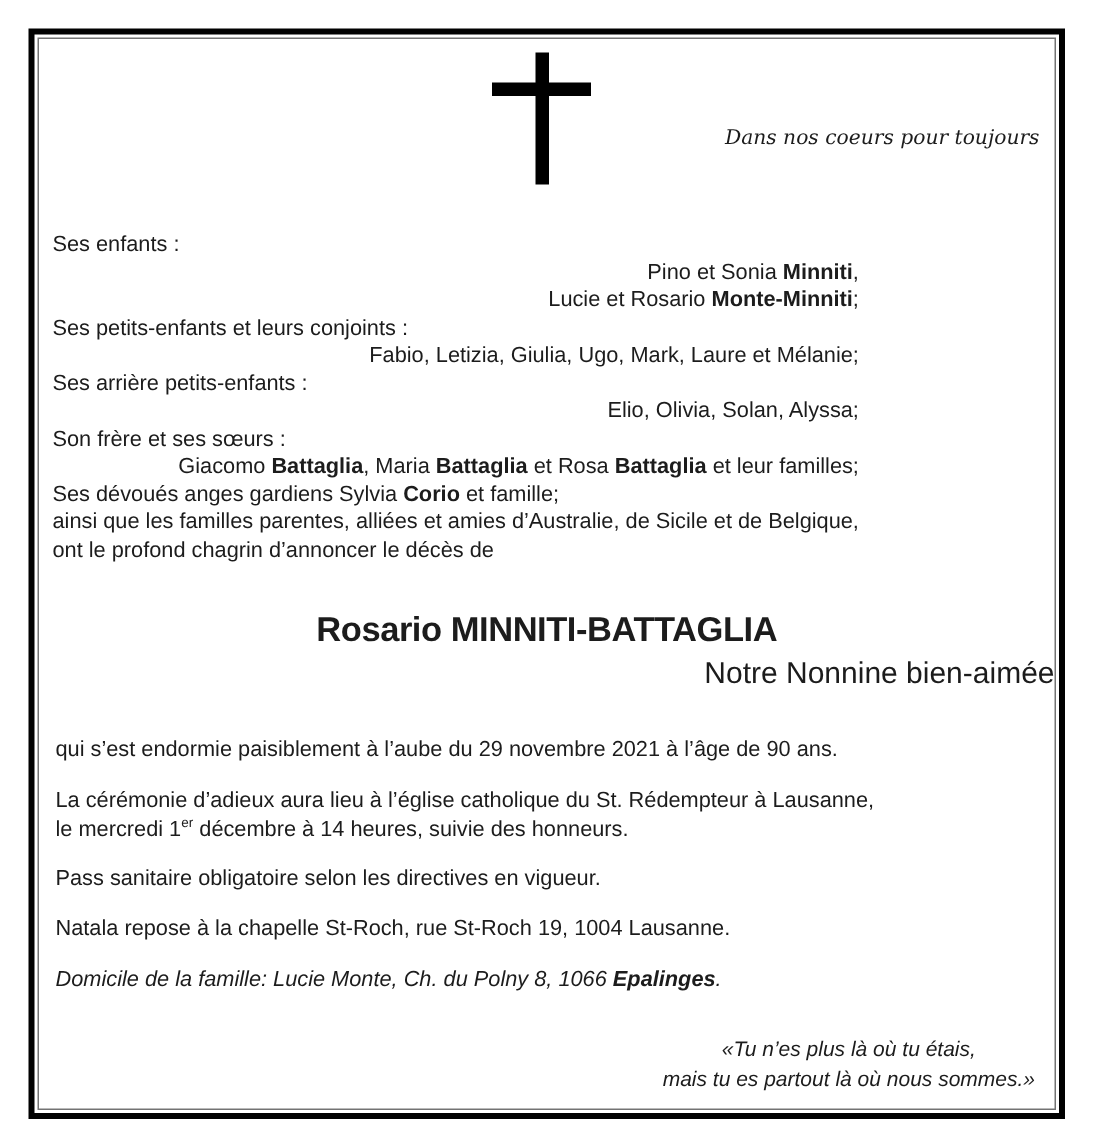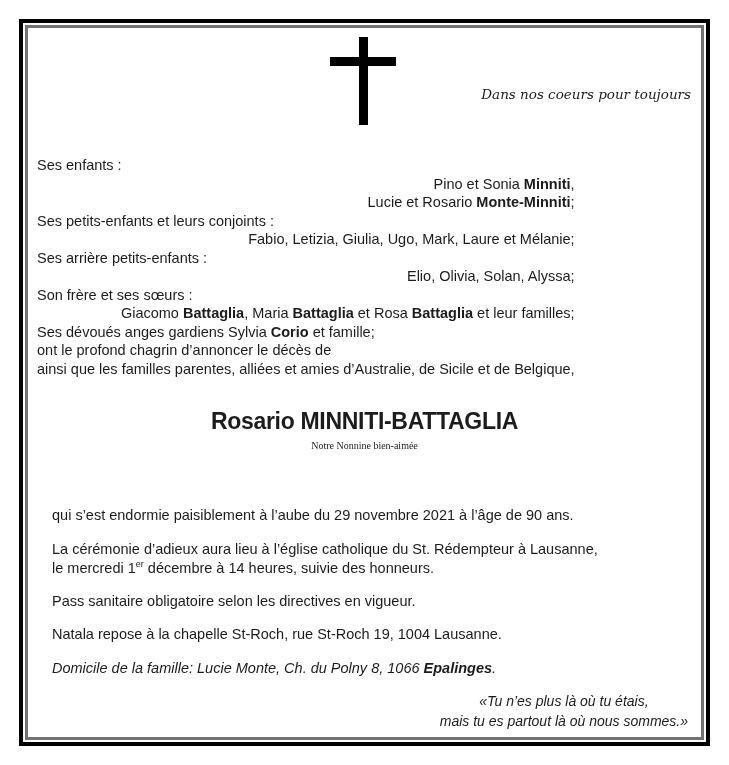--- a/index.html
+++ b/index.html
@@ -14,21 +14,21 @@
   .frame-outer {
     position: absolute; left: 19px; top: 19px;
     width: 691px; height: 727px;
     box-sizing: border-box;
     border: 4px solid #000000;
     padding: 2px;
   }
   .frame-inner {
     width: 100%; height: 100%;
     box-sizing: border-box;
-    border: 3px solid #737373;
+    border: 1px solid #737373;
     position: relative;
   }
   
   .cross { position: absolute; left: 302px; top: 9px; width: 66px; height: 88px; }
   .cross-v { position: absolute; left: 50%; margin-left: -4.5px; width: 9px; top: 0; height: 100%; background: #000; }
   .cross-h { position: absolute; left: 0; width: 100%; top: 20px; height: 9px; background: #000; }
 
   .header-quote {
     position: absolute; top: 58px; right: 10px;
     font-family: "DejaVu Serif", serif;
@@ -46,28 +46,27 @@
   .b { font-weight: bold; }
 
   .name {
     position: absolute; top: 380px; left: 0; width: 100%;
     text-align: center;
     font-size: 23px; font-weight: bold; letter-spacing: -0.3px;
     white-space: nowrap;
   }
   .subtitle {
     position: absolute; top: 412px; left: 0; width: 100%;
-    text-align: center;
-    font-size: 10px;
+    text-align: right;
+    font-size: 20px;
     white-space: nowrap;
-    font-family: Liberation Serif, serif;
   }
 
   .para {
-    position: absolute; left: 9px; margin: 15px;
+    position: absolute; left: 9px; margin: 2px;
     font-size: 14.5px; line-height: 18.5px;
     white-space: nowrap;
   }
   .p-death    { top: 463px; }
   .p-ceremony { top: 497px; }
   .p-pass     { top: 549px; }
   .p-repose   { top: 582px; }
   .p-domicile { top: 616px; font-style: italic; }
   sup.ord { font-size: 9px; line-height: 0; }
 
@@ -96,22 +95,22 @@
       <div class="fl"><span>Ses enfants :</span></div>
       <div class="fl ind"><span>Pino et Sonia </span><span class="b">Minniti</span><span>,</span></div>
       <div class="fl ind"><span>Lucie et Rosario </span><span class="b">Monte-Minniti</span><span>;</span></div>
       <div class="fl"><span>Ses petits-enfants et leurs conjoints :</span></div>
       <div class="fl ind"><span>Fabio, Letizia, Giulia, Ugo, Mark, Laure et Mélanie;</span></div>
       <div class="fl"><span>Ses arrière petits-enfants :</span></div>
       <div class="fl ind"><span>Elio, Olivia, Solan, Alyssa;</span></div>
       <div class="fl"><span>Son frère et ses sœurs :</span></div>
       <div class="fl ind"><span>Giacomo </span><span class="b">Battaglia</span><span>, Maria </span><span class="b">Battaglia</span><span> et Rosa </span><span class="b">Battaglia</span><span> et leur familles;</span></div>
       <div class="fl"><span>Ses dévoués anges gardiens Sylvia </span><span class="b">Corio</span><span> et famille;</span></div>
+      <div class="fl"><span>ainsi que les familles parentes, alliées et amies d’Australie, de Sicile et de Belgique,</span></div>
       <div class="fl"><span>ont le profond chagrin d’annoncer le décès de</span></div>
-      <div class="fl"><span>ainsi que les familles parentes, alliées et amies d’Australie, de Sicile et de Belgique,</span></div>
     </div>
 
     <div class="name">Rosario MINNITI-BATTAGLIA</div>
     <div class="subtitle">Notre Nonnine bien-aimée</div>
 
     <p class="para p-death">qui s’est endormie paisiblement à l’aube du 29 novembre 2021 à l’âge de 90 ans.</p>
 
     <p class="para p-ceremony">
       <span>La cérémonie d’adieux aura lieu à l’église catholique du St. Rédempteur à Lausanne,</span><br>
       <span>le mercredi 1</span><sup class="ord">er</sup><span> décembre à 14 heures, suivie des honneurs.</span>

